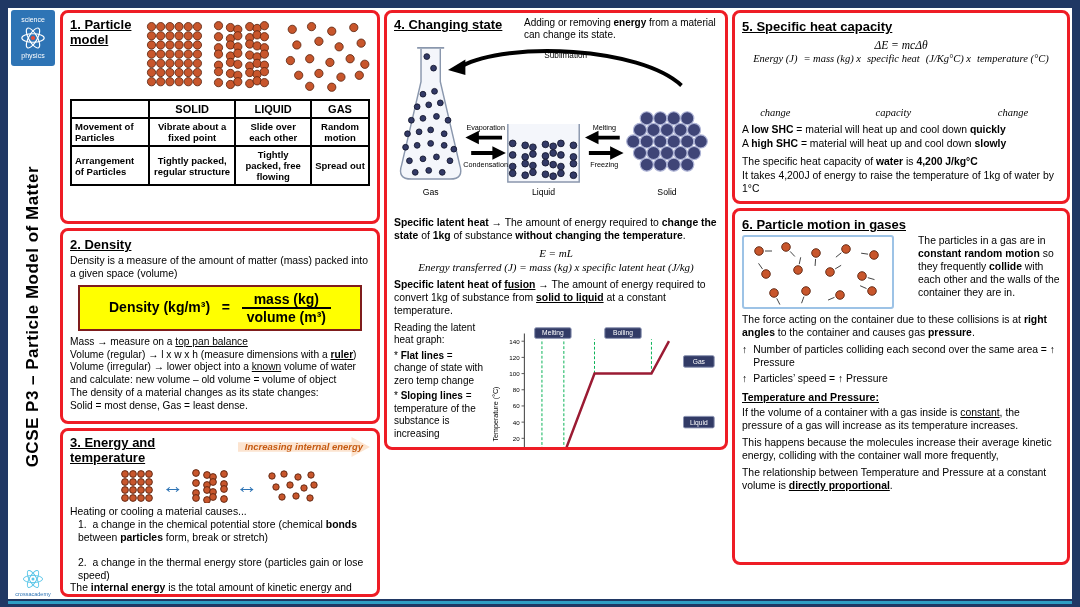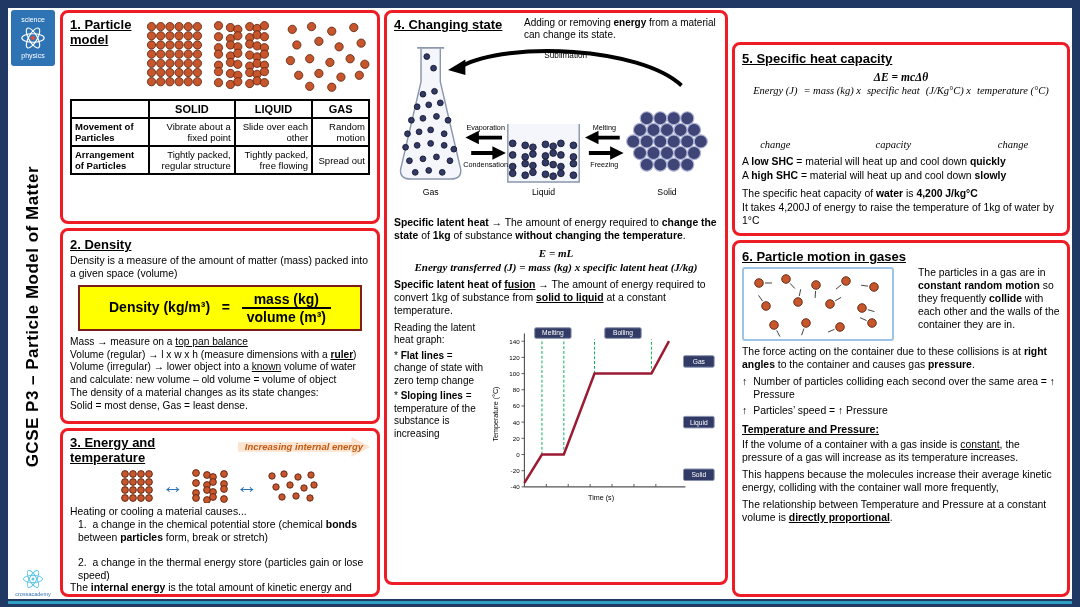--- a/index.html
+++ b/index.html
@@ -22,47 +22,47 @@
   .t{font-weight:bold;text-decoration:underline;font-size:13px;margin:0 0 3px 0;display:inline-block;}
   .txt{font-size:10.4px;line-height:1.24;}
   p{margin:0 0 4px 0;}
   
   #box1{height:214px;}
   .s1-top{display:flex;gap:10px;align-items:flex-start;}
   .s1-top .t{width:72px;}
   table.states{border-collapse:collapse;width:100%;margin-top:4px;}
   table.states th,table.states td{border:2px solid #000;padding:2px 3px;}
   table.states th{font-size:11px;text-align:center;}
-  table.states td{font-size:9.5px;text-align:right;}
+  table.states td{font-size:9.5px;text-align:center;font-weight:bold;}
   table.states td.lbl{font-weight:bold;text-align:left;width:70px;}
   
   #box2{height:196px;}
   .dformula{background:#ffff00;border:2px solid #7f1d1d;text-align:center;font-weight:bold;font-size:14px;padding:4px 0;margin:3px 8px 5px 8px;}
   .frac{display:inline-block;vertical-align:middle;text-align:center;}
   .frac .num{border-bottom:2px solid #000;padding:0 5px;}
   .frac .den{padding:0 5px;}
   .dlines div{font-size:10.2px;line-height:1.26;}
   
   #box3{height:169px;}
   .s3-head{display:flex;align-items:flex-start;gap:6px;}
   .banner{flex:1;height:20px;clip-path:polygon(0 26%,86% 26%,86% 0,100% 50%,86% 100%,86% 74%,0 74%);background:#fce4d0;color:#c55a11;font-weight:bold;font-style:italic;font-size:9.5px;text-align:center;line-height:20px;margin-top:2px;}
   .clusters{display:flex;align-items:center;justify-content:center;gap:8px;margin:1px 0 3px 0;}
   .dbl-arrow{font-size:22px;font-weight:bold;color:#2e74b5;line-height:1;}
   
-  #box4{height:575px;}
+  #box4{height:440px;}
   .s4-head{display:flex;gap:8px;align-items:flex-start;}
   .s4-head .t{width:122px;}
   .s4-intro{flex:1;font-size:10px;line-height:1.22;}
-  .formula{font-family:"Liberation Serif",serif;font-style:italic;text-align:center;font-size:11px;margin:2px 0;font-weight:bold;}
+  .formula{font-family:"Liberation Serif",serif;font-style:italic;text-align:center;font-size:11px;margin:2px 0;}
   .reading-row{display:flex;gap:2px;align-items:flex-start;}
   .reading{width:92px;font-size:10px;line-height:1.25;}
   .reading div{margin-bottom:3px;}
   svg text{font-family:"Liberation Sans",sans-serif;}
   
-  #box5{height:194px;margin-top:32px;}
+  #box5{height:194px;}
   .shc-formula{display:flex;justify-content:center;gap:6px;font-family:"Liberation Serif",serif;font-style:italic;font-size:10.5px;margin:2px 0 6px 0;text-align:center;}
   .shc-formula .part{display:flex;flex-direction:column;align-items:center;gap:43px;}
   
   #box6{height:357px;}
   .s6-intro{display:flex;gap:24px;margin-bottom:5px;}
   .gasbox{border:2px solid #9dc3e6;border-radius:3px;flex:0 0 148px;height:70px;}
   .bullet{display:flex;gap:6px;font-size:10.4px;line-height:1.24;margin-bottom:3px;}
   .bullet .arr{font-weight:bold;}
   .tp-head{font-weight:bold;text-decoration:underline;font-size:10.6px;margin:6px 0 4px 0;}
 </style>

